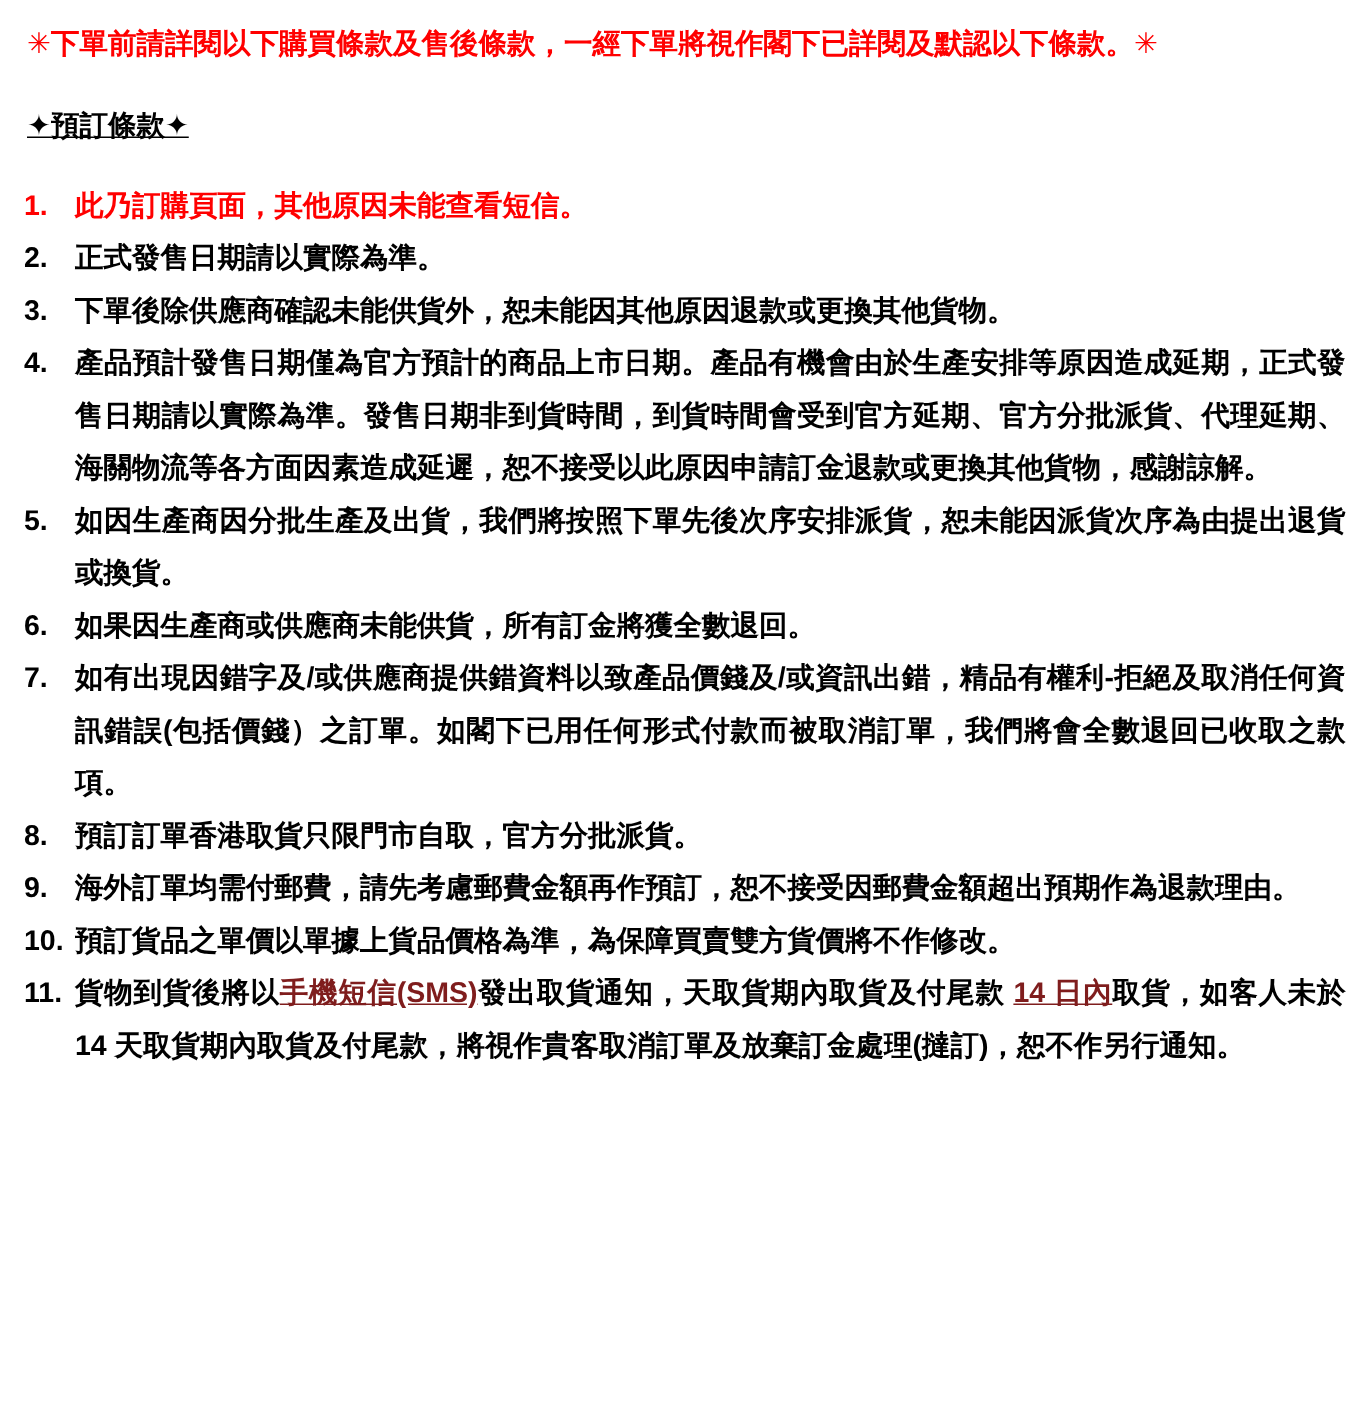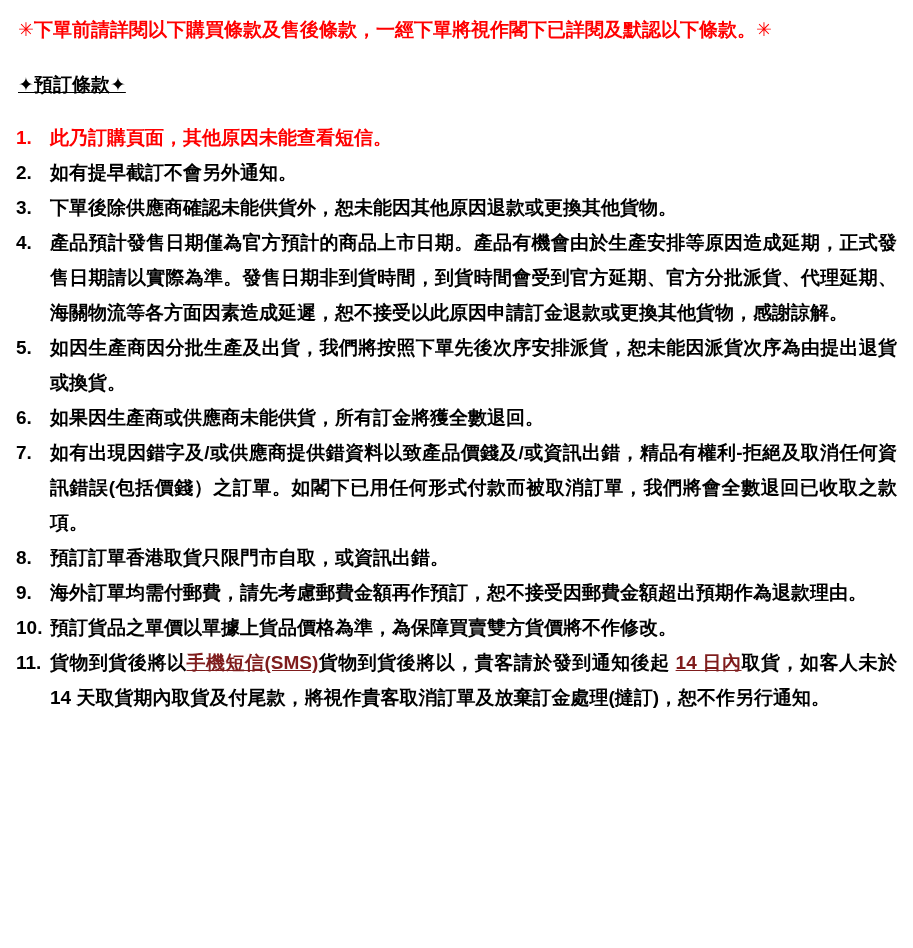--- a/index.html
+++ b/index.html
@@ -54,21 +54,21 @@
 
 <div class="section-title">✦預訂條款✦</div>
 
 <div class="terms">
     <div class="term">
       <span class="num red">1.</span>
       <span class="body"><span class="red">此乃訂購頁面，其他原因未能查看短信。</span></span>
     </div>
     <div class="term">
       <span class="num normal">2.</span>
-      <span class="body"><span class="normal">如有提早截訂不會另外通知。</span></span>
+      <span class="body"><span class="normal">正式發售日期請以實際為準。</span></span>
     </div>
     <div class="term">
       <span class="num normal">3.</span>
       <span class="body"><span class="normal">下單後除供應商確認未能供貨外，恕未能因其他原因退款或更換其他貨物。</span></span>
     </div>
     <div class="term">
       <span class="num normal">4.</span>
       <span class="body"><span class="normal">產品預計發售日期僅為官方預計的商品上市日期。產品有機會由於生產安排等原因造成延期，正式發售日期請以實際為準。發售日期非到貨時間，到貨時間會受到官方延期、官方分批派貨、代理延期、海關物流等各方面因素造成延遲，恕不接受以此原因申請訂金退款或更換其他貨物，感謝諒解。</span></span>
     </div>
     <div class="term">
@@ -78,27 +78,27 @@
     <div class="term">
       <span class="num normal">6.</span>
       <span class="body"><span class="normal">如果因生產商或供應商未能供貨，所有訂金將獲全數退回。</span></span>
     </div>
     <div class="term">
       <span class="num normal">7.</span>
       <span class="body"><span class="normal">如有出現因錯字及/或供應商提供錯資料以致產品價錢及/或資訊出錯，精品有權利-拒絕及取消任何資訊錯誤(包括價錢）之訂單。如閣下已用任何形式付款而被取消訂單，我們將會全數退回已收取之款項。</span></span>
     </div>
     <div class="term">
       <span class="num normal">8.</span>
-      <span class="body"><span class="normal">預訂訂單香港取貨只限門市自取，或資訊出錯。</span></span>
+      <span class="body"><span class="normal">預訂訂單香港取貨只限門市自取，官方分批派貨。</span></span>
     </div>
     <div class="term">
       <span class="num normal">9.</span>
       <span class="body"><span class="normal">海外訂單均需付郵費，請先考慮郵費金額再作預訂，恕不接受因郵費金額超出預期作為退款理由。</span></span>
     </div>
     <div class="term">
       <span class="num normal">10.</span>
       <span class="body"><span class="normal">預訂貨品之單價以單據上貨品價格為準，為保障買賣雙方貨價將不作修改。</span></span>
     </div>
     <div class="term">
       <span class="num normal">11.</span>
-      <span class="body"><span class="normal">貨物到貨後將以</span><span class="red-underline">手機短信(SMS)</span><span class="normal">貨物到貨後將以，貴客請於發到通知後起 </span><span class="red-underline">14 日內</span><span class="normal">取貨，如客人未於 14 天取貨期內取貨及付尾款，將視作貴客取消訂單及放棄訂金處理(撻訂)，恕不作另行通知。</span></span>
+      <span class="body"><span class="normal">貨物到貨後將以</span><span class="red-underline">手機短信(SMS)</span><span class="normal">發出取貨通知，天取貨期內取貨及付尾款 </span><span class="red-underline">14 日內</span><span class="normal">取貨，如客人未於 14 天取貨期內取貨及付尾款，將視作貴客取消訂單及放棄訂金處理(撻訂)，恕不作另行通知。</span></span>
     </div>
   </div>
 
 </body></html>

